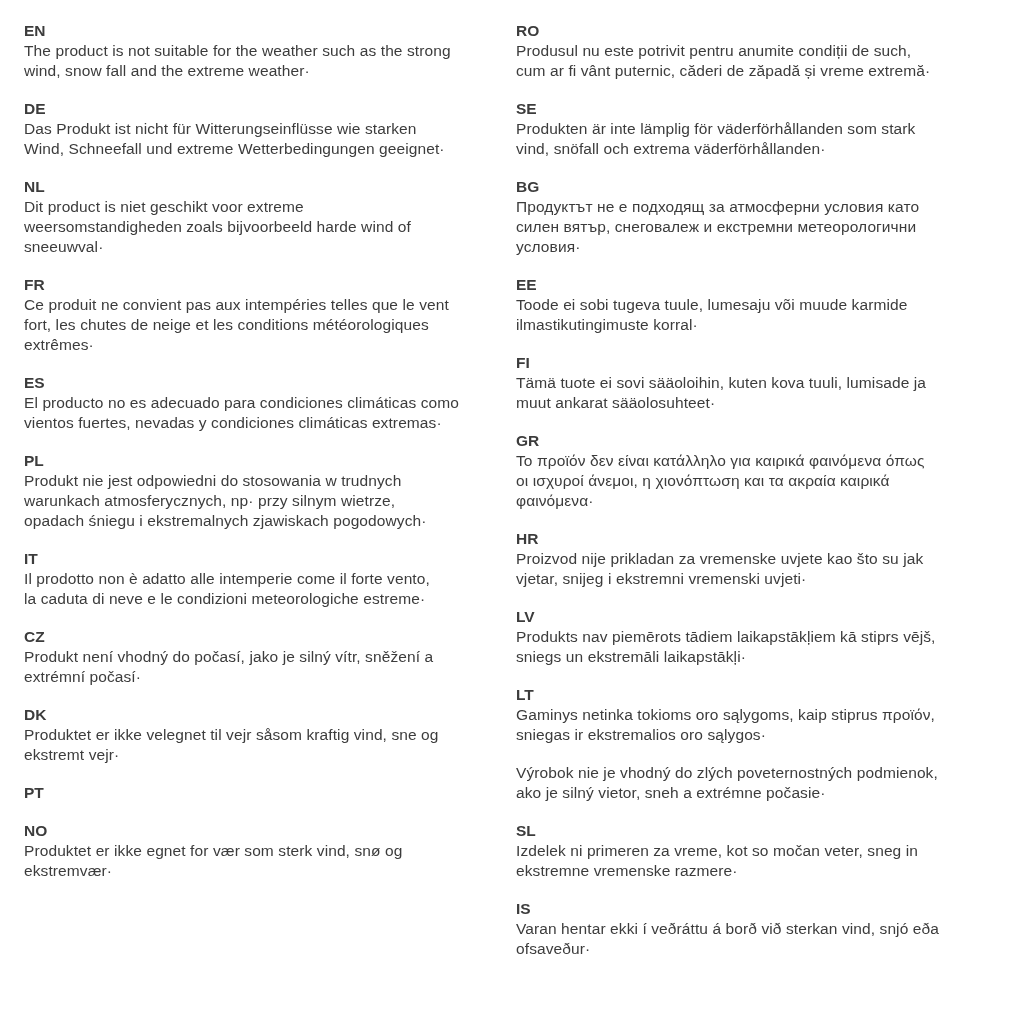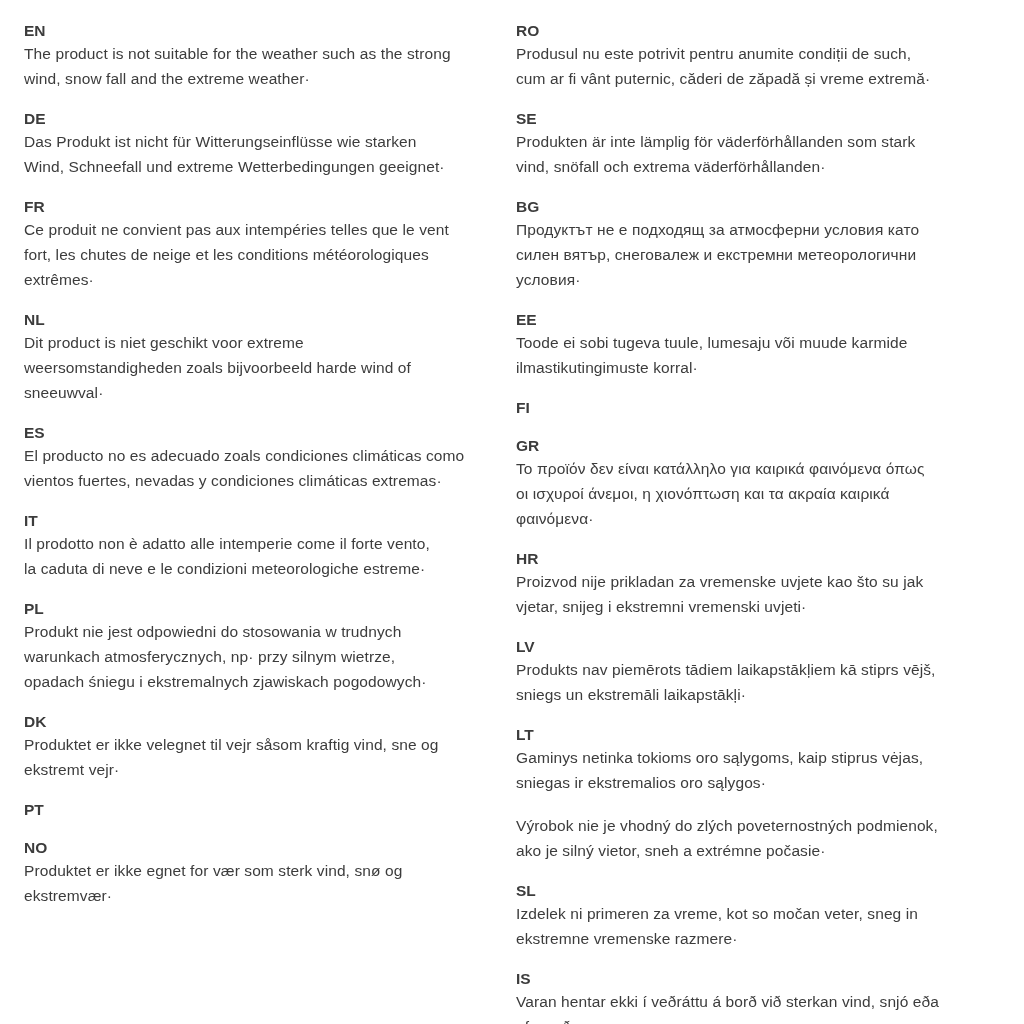--- a/index.html
+++ b/index.html
@@ -33,21 +33,21 @@
     margin: 0 0 18px 0;
   }
   .lang-code {
     font-weight: bold;
     font-size: 15.5px;
     line-height: 20px;
     white-space: pre;
   }
   .lang-text {
     font-size: 15.5px;
-    line-height: 25px;
+    line-height: 20px;
     white-space: pre;
     letter-spacing: 0.1px;
   }
 </style>
 </head>
 <body>
 
 <div class="page">
   <div class="columns">
     <div class="column">
@@ -57,53 +57,56 @@
 wind, snow fall and the extreme weather·</div>
   </div>
 
   <div class="lang-section">
     <div class="lang-code">DE</div>
     <div class="lang-text">Das Produkt ist nicht für Witterungseinflüsse wie starken
 Wind, Schneefall und extreme Wetterbedingungen geeignet·</div>
   </div>
 
   <div class="lang-section">
+    <div class="lang-code">NL</div>
+    <div class="lang-text">Dit product is niet geschikt voor extreme
+weersomstandigheden zoals bijvoorbeeld harde wind of
+sneeuwval·</div>
+  </div>
+
+  <div class="lang-section">
     <div class="lang-code">FR</div>
     <div class="lang-text">Ce produit ne convient pas aux intempéries telles que le vent
 fort, les chutes de neige et les conditions météorologiques
 extrêmes·</div>
   </div>
 
   <div class="lang-section">
-    <div class="lang-code">NL</div>
-    <div class="lang-text">Dit product is niet geschikt voor extreme
-weersomstandigheden zoals bijvoorbeeld harde wind of
-sneeuwval·</div>
-  </div>
-
-  <div class="lang-section">
     <div class="lang-code">ES</div>
-    <div class="lang-text">El producto no es adecuado zoals condiciones climáticas como
+    <div class="lang-text">El producto no es adecuado para condiciones climáticas como
 vientos fuertes, nevadas y condiciones climáticas extremas·</div>
-  </div>
-
-  <div class="lang-section">
-    <div class="lang-code">IT</div>
-    <div class="lang-text">Il prodotto non è adatto alle intemperie come il forte vento,
-la caduta di neve e le condizioni meteorologiche estreme·</div>
   </div>
 
   <div class="lang-section">
     <div class="lang-code">PL</div>
     <div class="lang-text">Produkt nie jest odpowiedni do stosowania w trudnych
 warunkach atmosferycznych, np· przy silnym wietrze,
 opadach śniegu i ekstremalnych zjawiskach pogodowych·</div>
   </div>
 
   <div class="lang-section">
+    <div class="lang-code">IT</div>
+    <div class="lang-text">Il prodotto non è adatto alle intemperie come il forte vento,
+la caduta di neve e le condizioni meteorologiche estreme·</div>
+  </div>
+
+  <div class="lang-section">
+    <div class="lang-code">CZ</div>
+    <div class="lang-text">Produkt není vhodný do počasí, jako je silný vítr, sněžení a
+extrémní počasí·</div>
   </div>
 
   <div class="lang-section">
     <div class="lang-code">DK</div>
     <div class="lang-text">Produktet er ikke velegnet til vejr såsom kraftig vind, sne og
 ekstremt vejr·</div>
   </div>
 
   <div class="lang-section">
     <div class="lang-code">PT</div>
@@ -137,20 +140,22 @@
   </div>
 
   <div class="lang-section">
     <div class="lang-code">EE</div>
     <div class="lang-text">Toode ei sobi tugeva tuule, lumesaju või muude karmide
 ilmastikutingimuste korral·</div>
   </div>
 
   <div class="lang-section">
     <div class="lang-code">FI</div>
+    <div class="lang-text">Tämä tuote ei sovi sääoloihin, kuten kova tuuli, lumisade ja
+muut ankarat sääolosuhteet·</div>
   </div>
 
   <div class="lang-section">
     <div class="lang-code">GR</div>
     <div class="lang-text">Το προϊόν δεν είναι κατάλληλο για καιρικά φαινόμενα όπως
 οι ισχυροί άνεμοι, η χιονόπτωση και τα ακραία καιρικά
 φαινόμενα·</div>
   </div>
 
   <div class="lang-section">
@@ -160,21 +165,21 @@
   </div>
 
   <div class="lang-section">
     <div class="lang-code">LV</div>
     <div class="lang-text">Produkts nav piemērots tādiem laikapstākļiem kā stiprs vējš,
 sniegs un ekstremāli laikapstākļi·</div>
   </div>
 
   <div class="lang-section">
     <div class="lang-code">LT</div>
-    <div class="lang-text">Gaminys netinka tokioms oro sąlygoms, kaip stiprus vėjas,
+    <div class="lang-text">Gaminys netinka tokioms oro sąlygoms, kaip stiprus προϊόν,
 sniegas ir ekstremalios oro sąlygos·</div>
   </div>
 
   <div class="lang-section">
     <div class="lang-text">Výrobok nie je vhodný do zlých poveternostných podmienok,
 ako je silný vietor, sneh a extrémne počasie·</div>
   </div>
 
   <div class="lang-section">
     <div class="lang-code">SL</div>

